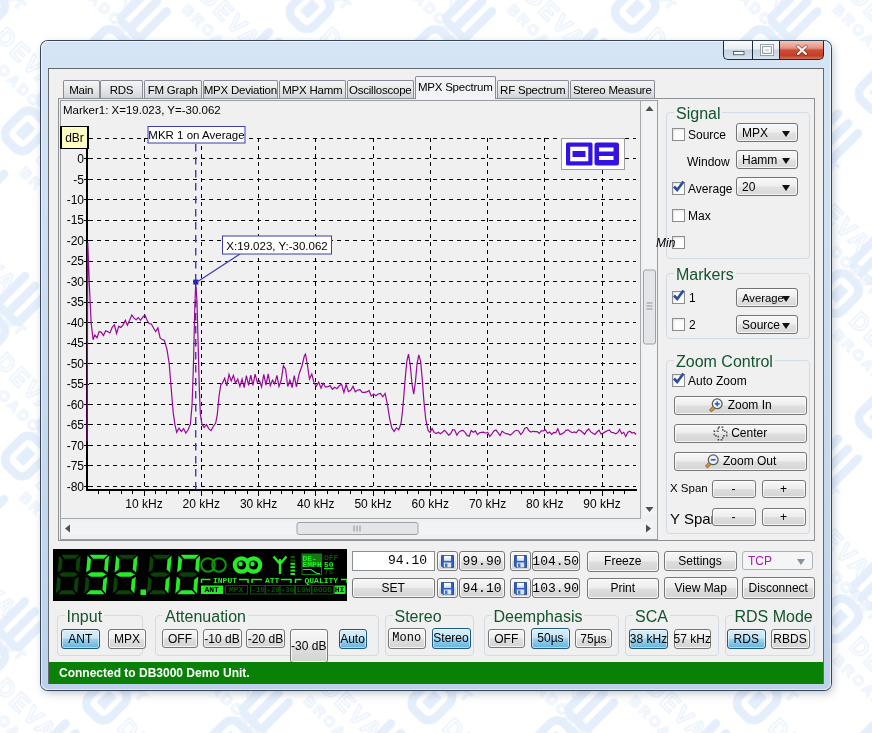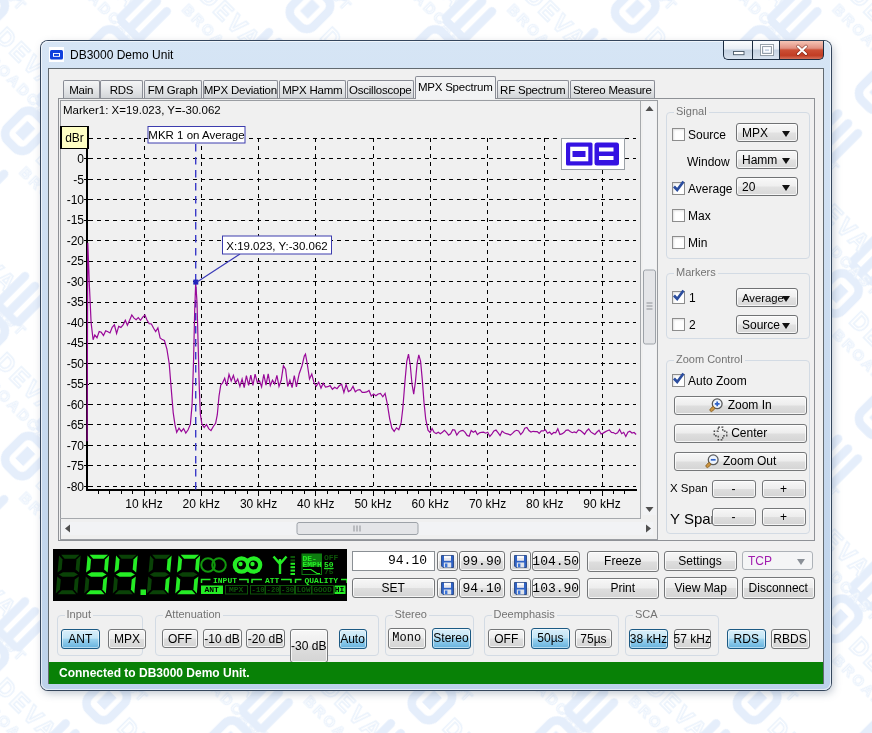--- a/index.html
+++ b/index.html
@@ -24,21 +24,21 @@
 
 .tab { position:absolute; top:11px; height:18px; white-space:nowrap; overflow:hidden; z-index:2; background:linear-gradient(#f4f5f6,#e2e4e6 60%,#d2d5d8);
   border:1px solid #898c95; border-bottom:none; font-size:11.5px; letter-spacing:-0.22px; color:#000;
   text-align:center; line-height:18px; border-radius:2px 2px 0 0; }
 .tab.sel { top:7px; height:23px; background:#f2f3f4; z-index:3; line-height:21px; }
 #pane { position:absolute; left:8.5px; top:29px; width:757.5px; height:443px;
   border:1px solid #8e9196; background:#f0f0f0; }
 
 .grp { position:absolute; border:1px solid #d3dbe4; border-radius:4px; }
 .grp > span { position:absolute; top:-8px; left:7px; background:#f0f0f0; padding:0 2px;
-  font-size:11px; color:#737373; white-space:nowrap; }
+  font-size:16px; color:#14532d; white-space:nowrap; }
 
 .btn { position:absolute; border:1px solid #757779; border-radius:3px; white-space:nowrap;
   background:linear-gradient(#f7f7f7 0%,#ededed 48%,#dedede 52%,#d4d4d4 100%);
   font-size:12px; color:#000; text-align:center; display:flex; align-items:center; justify-content:center;
   box-shadow:inset 0 0 0 1px rgba(255,255,255,.75); }
 .btn.blue { border-color:#1c5a84;
   background:linear-gradient(#d9effa 0%,#c3e5f6 45%,#9cd3ef 52%,#65b2de 100%);
   box-shadow:inset 0 0 0 1px rgba(255,255,255,.5); }
 .btn.mono { font-family:"Liberation Mono", monospace; font-size:13px; }
 
@@ -110,30 +110,20 @@
         <use href="#wmm" x="115" y="402.5"></use>
         <use href="#wmm" x="345" y="-57.5"></use>
         <use href="#wmm" x="345" y="172.5"></use>
         <use href="#wmm" x="345" y="402.5"></use>
 </pattern>
 </defs>
 <rect width="872" height="733" fill="#fff"></rect>
 <rect width="872" height="733" fill="url(#wmp)"></rect>
 </svg>
 <div id="win">
-  <div id="titlebar">
-    <div id="appicon">
-      <svg width="15" height="15">
-          <rect x="1" y="3" width="13" height="9.5" rx="1.5" fill="#1040dd"></rect>
-          <rect x="4" y="6" width="7" height="3.8" fill="#fff"></rect>
-          <rect x="5" y="6.9" width="5" height="2" fill="#1040dd"></rect>
-        </svg>
-    </div>
-    <div id="title">DB3000 Demo Unit</div>
-  </div>
   <div id="caps">
     <div class="cap min"><svg width="29" height="19">
           <rect x="9.5" y="10.5" width="10.5" height="3.2" fill="#fff" stroke="#4a5a68" stroke-width="0.9"></rect>
         </svg></div>
     <div class="cap max"><svg width="28" height="19">
           <g fill="none">
             <rect x="8.5" y="4.5" width="11" height="9" stroke="#5a6a76" stroke-width="2.6"></rect>
             <rect x="8.5" y="4.5" width="11" height="9" stroke="#fff" stroke-width="1.5"></rect>
             <rect x="11.2" y="7.2" width="5.6" height="3.6" stroke="#fff" stroke-width="1.4"></rect>
           </g>
@@ -409,21 +399,21 @@
     <div class="combo" style="left:687px;top:81px;width:62px;height:19px;">Hamm</div>
     <div class="chk" style="left:622.5px;top:113px;"></div>
     <svg style="position:absolute;left:622px;top:110px;z-index:2;" width="16" height="16">
         <path d="M3,7.5 L6.2,11 L12.5,2.5" stroke="#2b4d9e" stroke-width="2.7" fill="none"></path>
       </svg>
     <div class="lbl" style="left:639px;top:112.5px;">Average</div>
     <div class="combo" style="left:687px;top:108px;width:62px;height:19px;">20</div>
     <div class="chk" style="left:622.5px;top:140px;"></div>
     <div class="lbl" style="left:639px;top:139.5px;">Max</div>
     <div class="chk" style="left:622.5px;top:167px;"></div>
-    <div class="lbl" style="left:639px;top:166.5px;">Min</div>
+    <div class="lbl" style="left:607px;top:166.5px;font-style:italic;">Min</div>
 
     <div class="grp" style="left:617px;top:203.5px;width:143.5px;height:66.5px;">
         <span>Markers</span>
       </div>
     <div class="chk" style="left:622.5px;top:222px;"></div>
     <svg style="position:absolute;left:622px;top:219px;z-index:2;" width="16" height="16">
         <path d="M3,7.5 L6.2,11 L12.5,2.5" stroke="#2b4d9e" stroke-width="2.7" fill="none"></path>
       </svg>
     <div class="lbl" style="left:640px;top:221.5px;">1</div>
     <div class="combo" style="left:687px;top:219px;width:62px;height:19px;font-size:11.3px;">Average</div>
@@ -645,18 +635,21 @@
         <span>Deemphasis</span>
       </div>
     <div class="btn" style="left:438.5px;top:560px;width:37.5px;height:19px;">OFF</div>
     <div class="btn blue" style="left:482px;top:559px;width:39px;height:20.5px;">50µs</div>
     <div class="btn" style="left:526px;top:560px;width:37px;height:19px;">75µs</div>
     <div class="grp" style="left:576px;top:545.5px;width:93.5px;height:41px;">
         <span>SCA</span>
       </div>
     <div class="btn blue" style="left:580px;top:559.5px;width:39px;height:20px;">38 kHz</div>
     <div class="btn" style="left:624.5px;top:559.5px;width:37.5px;height:20px;">57 kHz</div>
+    <div class="grp" style="left:675.5px;top:545.5px;width:90.5px;height:41px;">
+        <span>RDS Mode</span>
+      </div>
     <div class="btn blue" style="left:678px;top:559.5px;width:38.5px;height:20px;">RDS</div>
     <div class="btn" style="left:721.5px;top:559.5px;width:39px;height:20px;">RBDS</div>
 
     <div style="position:absolute;left:0px;top:593px;width:774px;height:22px;background:#088106;color:#fff;font-weight:bold;font-size:12px;line-height:22px;padding-left:10px;">Connected to DB3000 Demo Unit.</div>
   </div>
 </div>
 
 </body></html>

